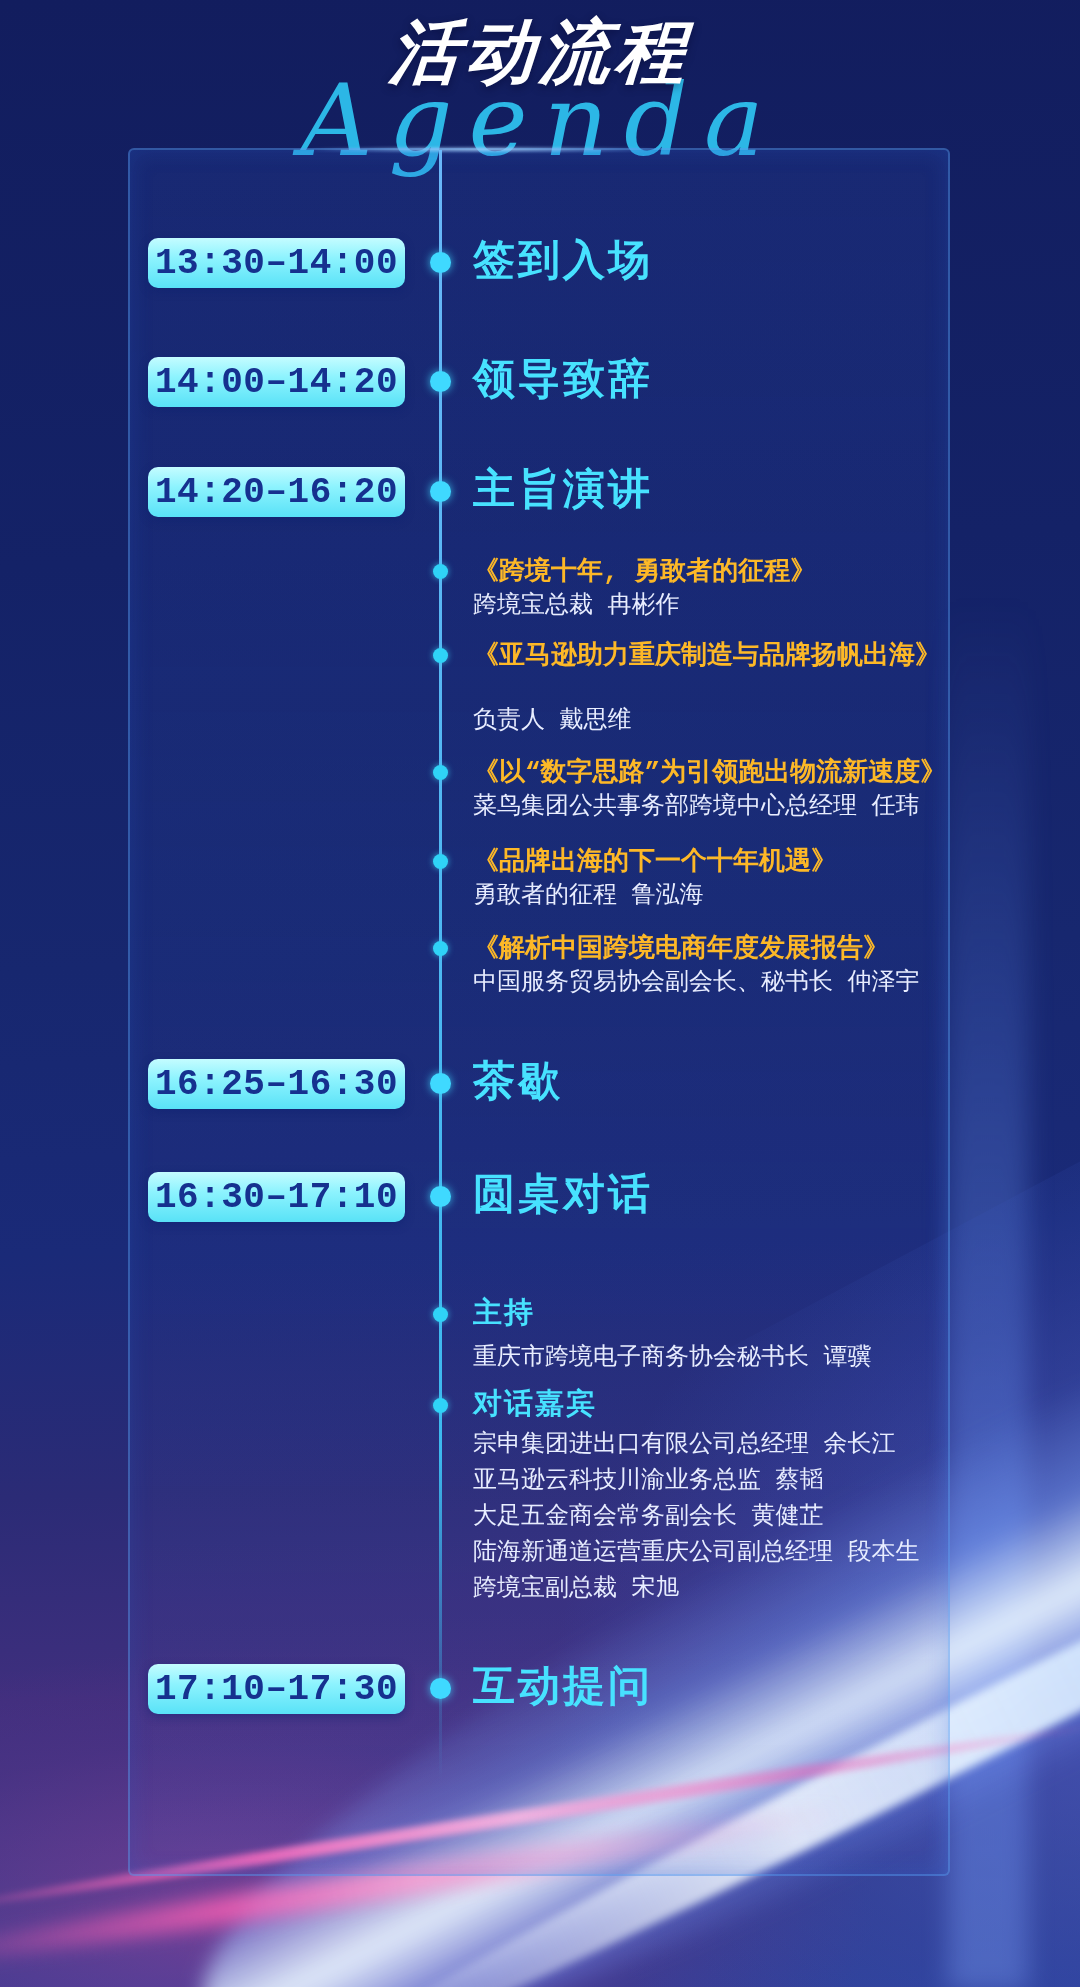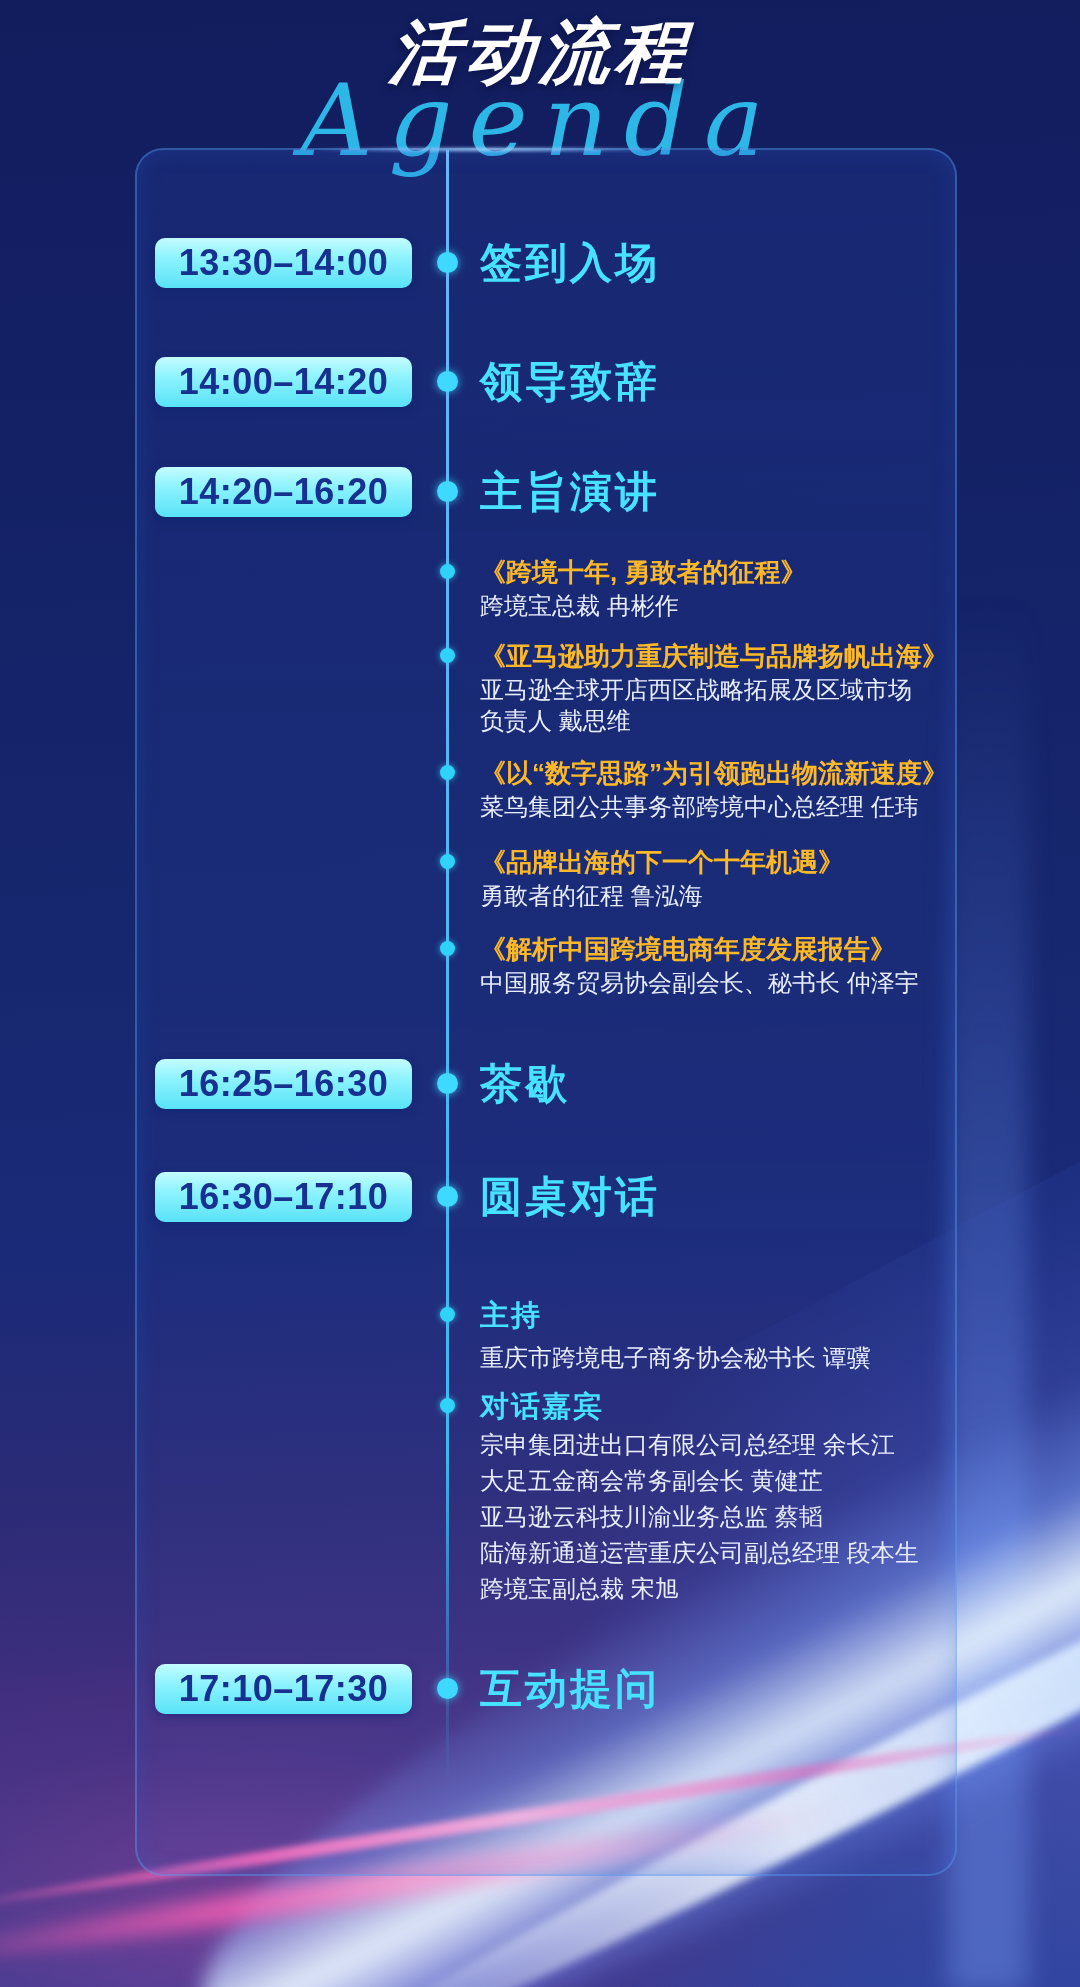--- a/index.html
+++ b/index.html
@@ -25,24 +25,24 @@
   .fx-pink-line2{left:-120px;top:1872px;width:980px;height:30px;transform:rotate(-9deg);filter:blur(9px);border-radius:50%;
     background:linear-gradient(90deg,rgba(255,70,160,0) 0%,rgba(250,95,180,0.8) 35%,rgba(255,160,210,0.85) 55%,rgba(255,70,160,0) 100%);}
   
   .script-word{position:absolute;top:26px;left:0;width:100%;text-align:center;
     font-family:"DejaVu Serif","Liberation Serif",serif;font-style:italic;
     font-size:100px;letter-spacing:16px;color:#2fc4f2;opacity:0.92;margin-top:36px;}
   .main-title{position:absolute;top:6px;left:0;width:100%;text-align:center;
     font-style:italic;font-weight:900;font-size:70px;letter-spacing:5px;color:#ffffff;
     transform:skewX(-4deg);text-shadow:0 3px 8px rgba(0,5,40,0.45);}
   
-  .panel{position:absolute;left:135px;top:148px;width:818px;height:1724px;
-    border:2px solid rgba(85,160,240,0.42);border-radius:28px;
+  .panel{position:absolute;left:128px;top:148px;width:818px;height:1724px;
+    border:2px solid rgba(85,160,240,0.42);border-radius:6px;
     background:linear-gradient(180deg,rgba(55,95,215,0.16),rgba(70,95,205,0.07) 60%,rgba(90,110,215,0.10));
-    box-shadow:0 0 22px rgba(40,90,200,0.25) inset;}
+    box-shadow:0 0 22px rgba(40,90,200,0.25) inset;font-family:Liberation Mono, monospace;}
   .panel-topglow{position:absolute;top:-3px;left:22%;width:42%;height:5px;filter:blur(1.5px);
     background:radial-gradient(ellipse,rgba(185,225,255,0.95),rgba(120,180,255,0.35) 60%,transparent 75%);}
   .tl-line{position:absolute;left:309px;top:0;width:3px;height:1630px;
     background:linear-gradient(180deg,rgba(110,190,255,0.95) 0%,rgba(62,200,250,0.9) 80%,rgba(62,200,250,0) 100%);}
   .dot{position:absolute;left:300px;width:21px;height:21px;border-radius:50%;background:#3fd9ff;box-shadow:0 0 8px rgba(63,217,255,0.8);}
   .subdot{position:absolute;left:303px;width:15px;height:15px;border-radius:50%;background:#2fd3f7;box-shadow:0 0 6px rgba(63,217,255,0.7);}
   .time-box{position:absolute;left:18px;width:257px;height:50px;border-radius:10px;
     display:flex;align-items:center;justify-content:center;
     background:linear-gradient(180deg,#c4fcff 0%,#8df3fe 40%,#59e2f7 100%);
     color:#16318f;font-weight:700;font-size:36px;letter-spacing:0.5px;
@@ -85,21 +85,20 @@
     <div class="time-box" style="top:317px">14:20–16:20</div>
     <div class="dot" style="top:331px"></div>
     <div class="event-title" style="top:315px">主旨演讲</div>
 
     <div class="subdot" style="top:414px"></div>
     <div class="talk-title" style="top:405px">《跨境十年, 勇敢者的征程》</div>
     <div class="talk-speaker" style="top:440px">跨境宝总裁 冉彬作</div>
 
     <div class="subdot" style="top:498px"></div>
     <div class="talk-title" style="top:489px">《亚马逊助力重庆制造与品牌扬帆出海》</div>
-    <div class="talk-speaker" style="top:524px">亚马逊全球开店西区战略拓展及区域市场</div>
     <div class="talk-speaker" style="top:555px">负责人 戴思维</div>
 
     <div class="subdot" style="top:615px"></div>
     <div class="talk-title" style="top:606px">《以“数字思路”为引领跑出物流新速度》</div>
     <div class="talk-speaker" style="top:641px">菜鸟集团公共事务部跨境中心总经理 任玮</div>
 
     <div class="subdot" style="top:704px"></div>
     <div class="talk-title" style="top:695px">《品牌出海的下一个十年机遇》</div>
     <div class="talk-speaker" style="top:730px">勇敢者的征程 鲁泓海</div>
 
@@ -116,22 +115,22 @@
     <div class="event-title" style="top:1020px">圆桌对话</div>
 
     <div class="subdot" style="top:1157px"></div>
     <div class="sub-label" style="top:1146px">主持</div>
     <div class="talk-speaker" style="top:1192px">重庆市跨境电子商务协会秘书长 谭骥</div>
 
     <div class="subdot" style="top:1248px"></div>
     <div class="sub-label" style="top:1237px">对话嘉宾</div>
     <div class="guest-lines" style="top:1277px">
       <div>宗申集团进出口有限公司总经理 余长江</div>
+      <div>亚马逊云科技川渝业务总监 蔡韬</div>
       <div>大足五金商会常务副会长 黄健芷</div>
-      <div>亚马逊云科技川渝业务总监 蔡韬</div>
       <div>陆海新通道运营重庆公司副总经理 段本生</div>
       <div>跨境宝副总裁 宋旭</div>
     </div>
 
     <div class="time-box" style="top:1514px">17:10–17:30</div>
     <div class="dot" style="top:1528px"></div>
     <div class="event-title" style="top:1512px">互动提问</div>
   </div>
 
 </div>

